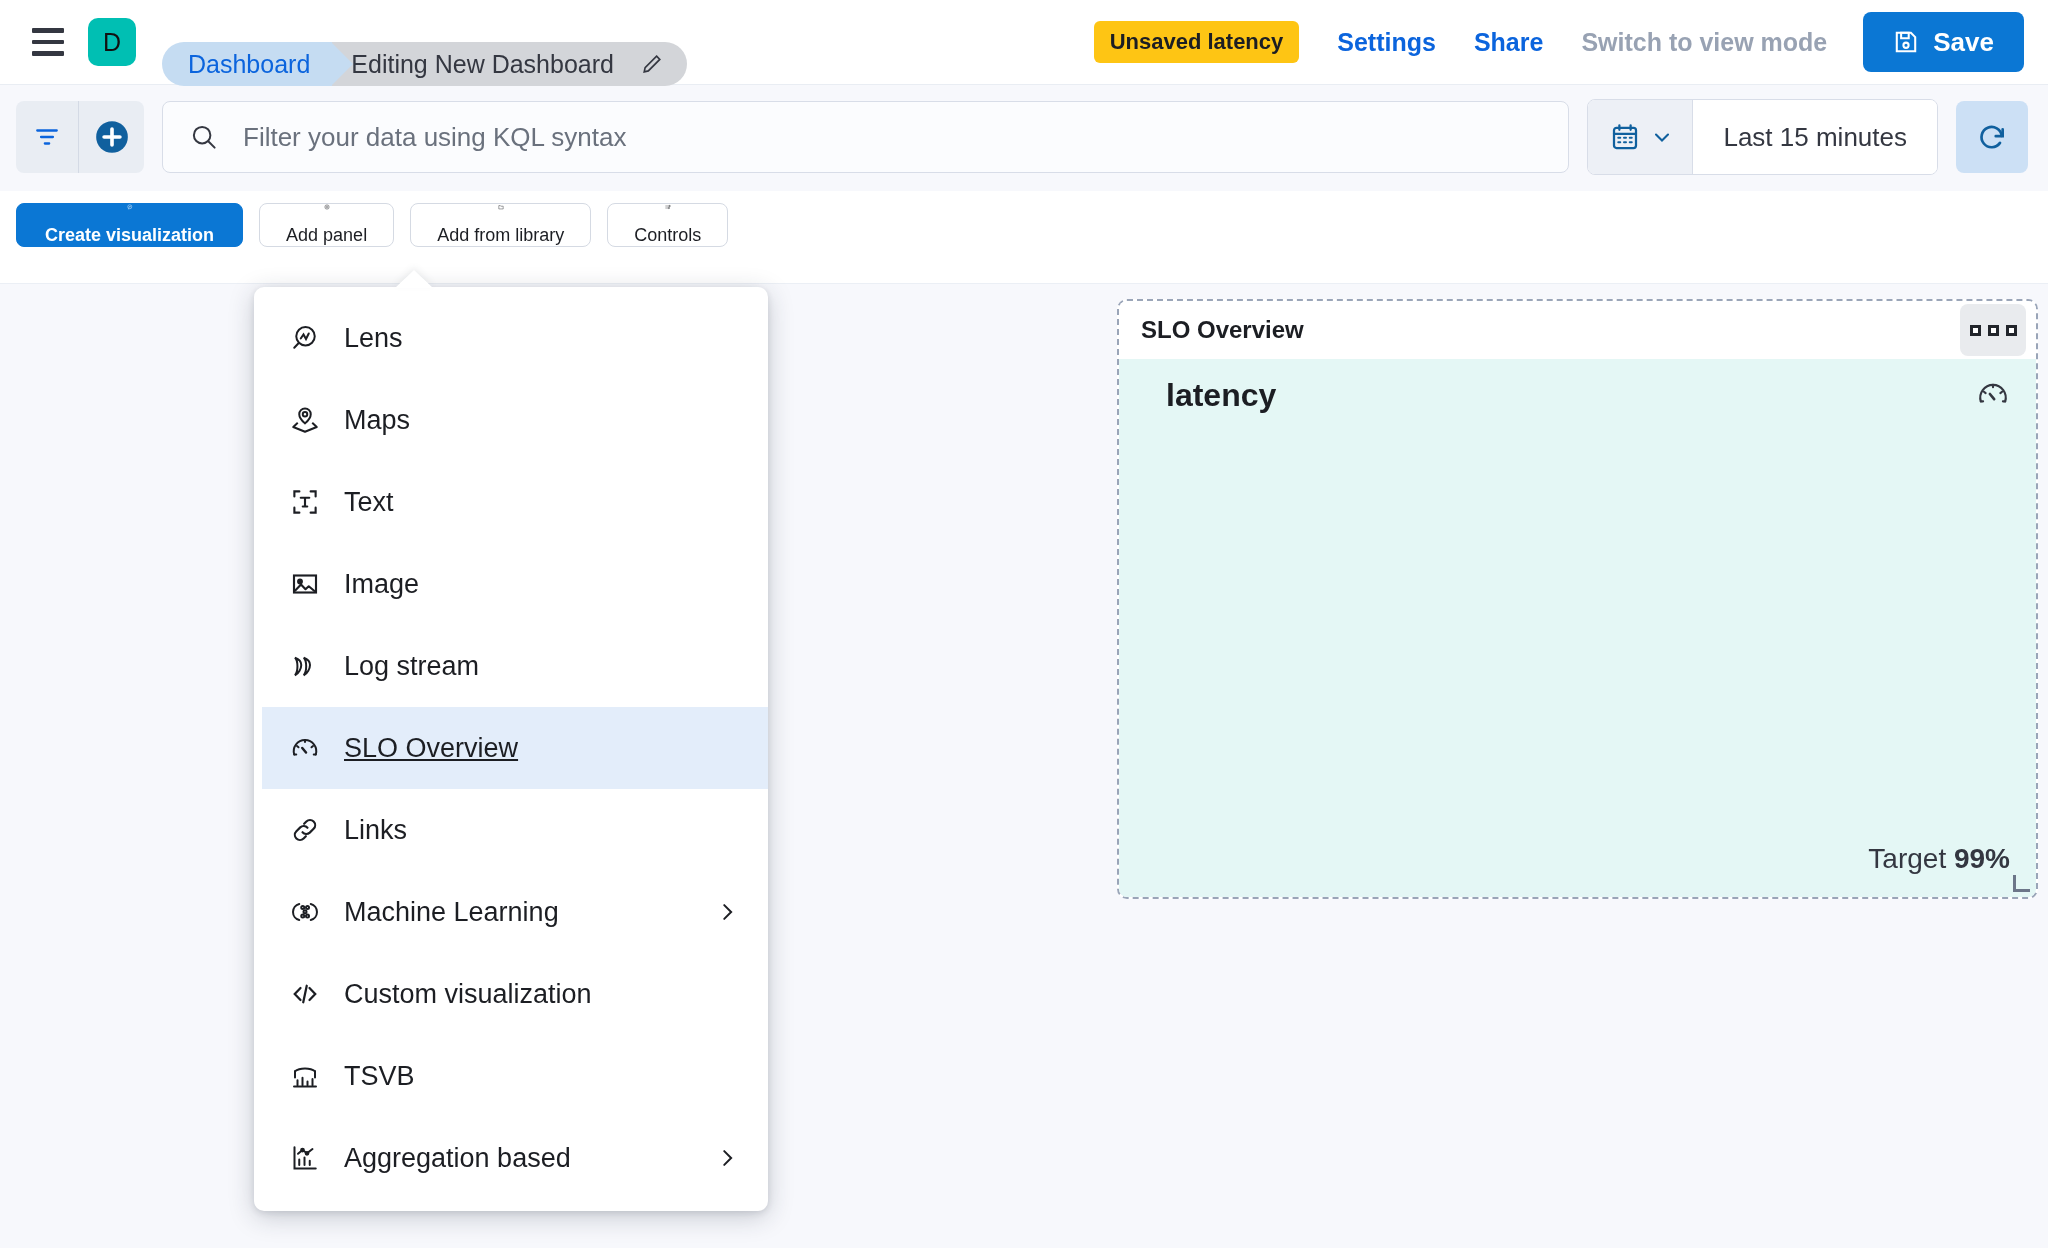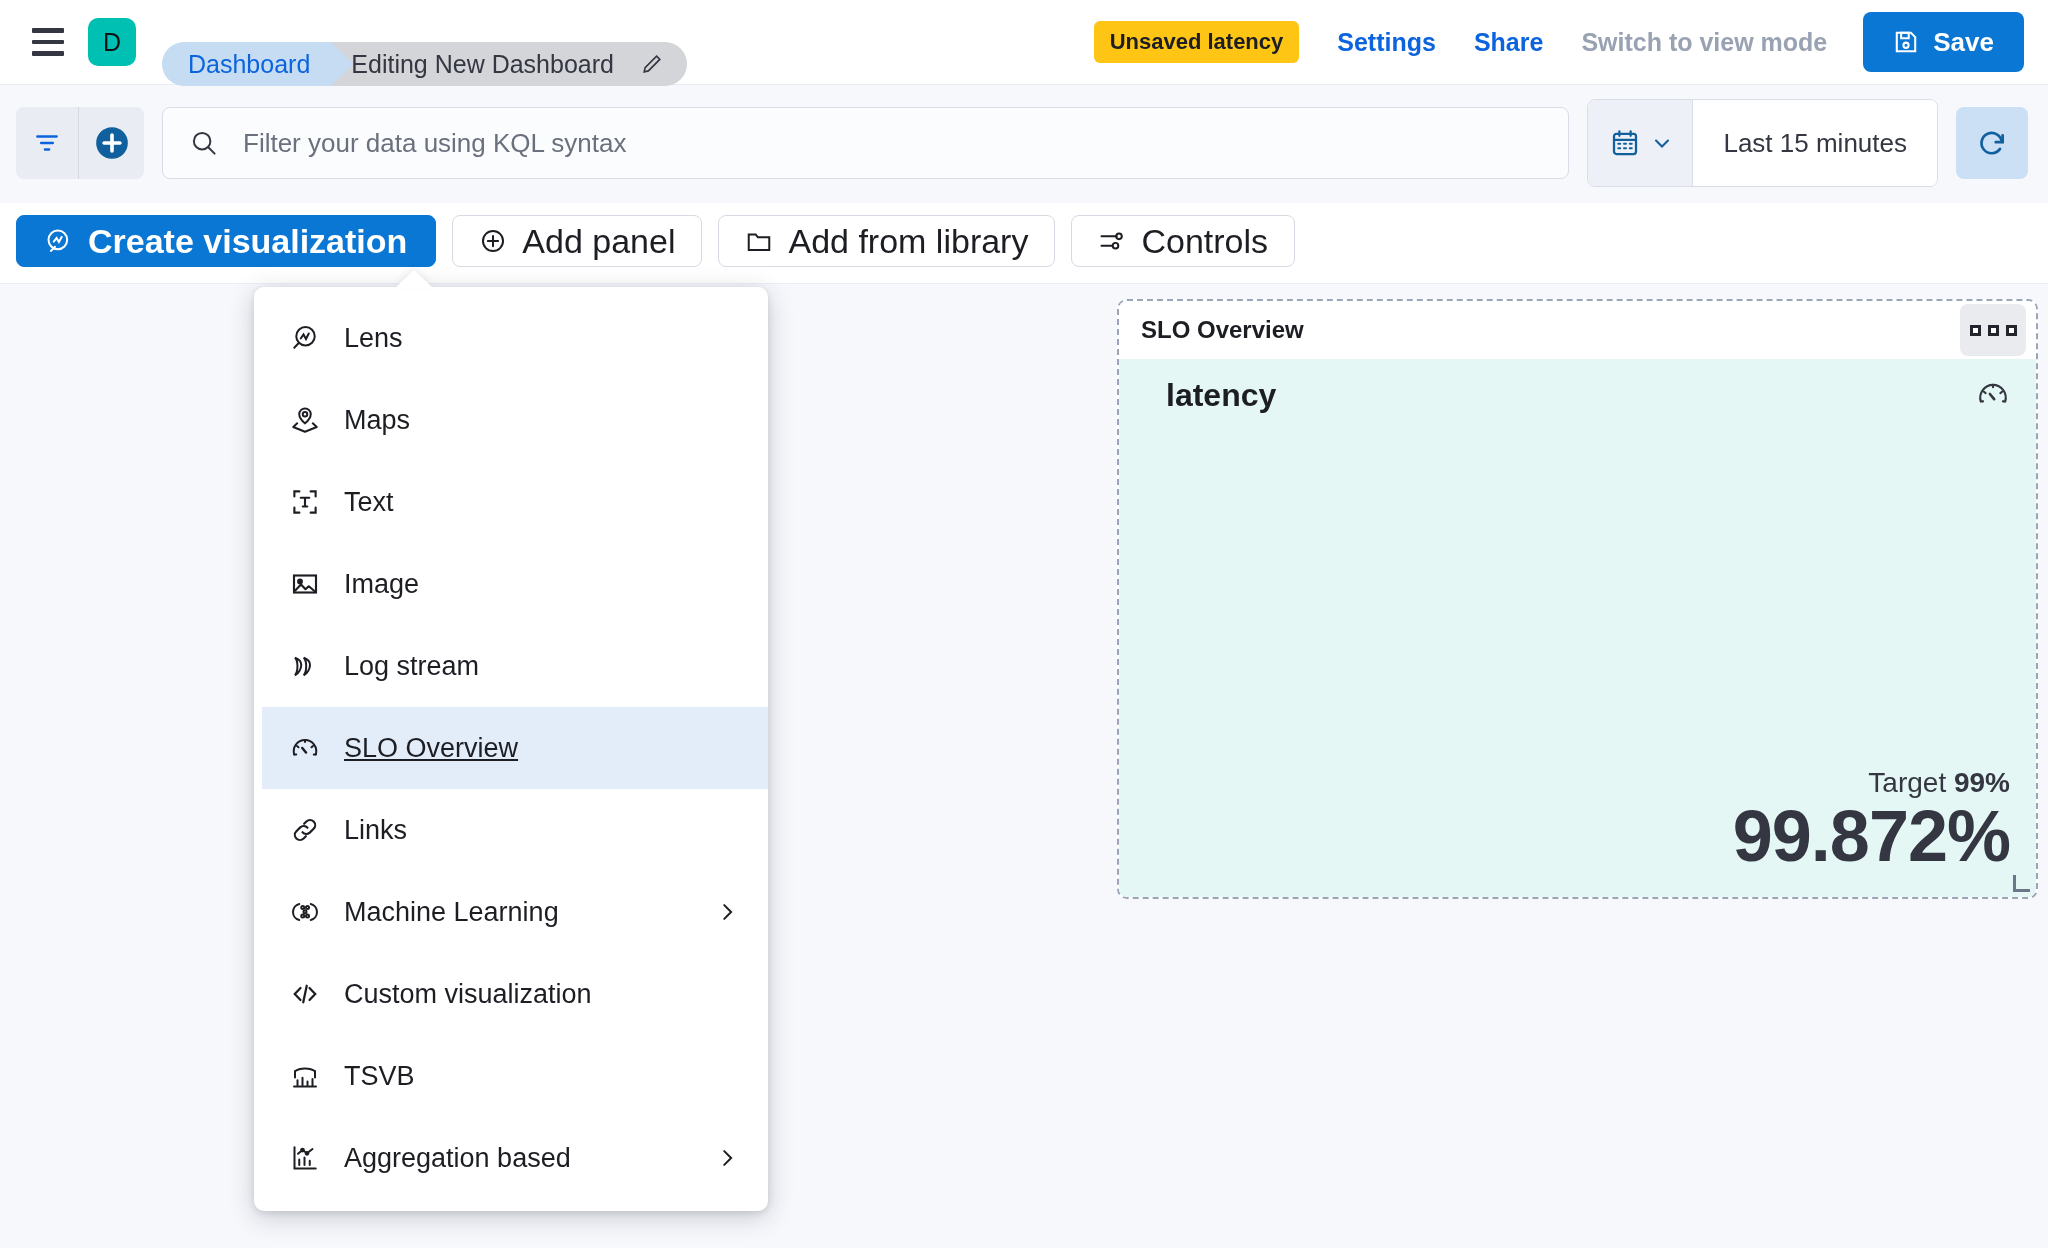--- a/index.html
+++ b/index.html
@@ -143,21 +143,21 @@
     border: 1px solid #D8DDE8;
     border-radius: 8px;
     display: flex; align-items: center;
     padding: 0 26px;
     gap: 24px;
     cursor: text;
   }
   .kql-placeholder { color: #6A717D; font-size: 26px; }
   .date-group {
     display: flex; align-items: stretch;
-    height: 88px;
+    height: 76px;
     border: 1px solid #D8DDE8;
     border-radius: 8px;
     overflow: hidden;
     background: #fff;
   }
   .date-icon-part {
     background: #EDF0F6;
     display: flex; align-items: center; gap: 10px;
     padding: 0 18px 0 22px;
     border-right: 1px solid #D8DDE8;
@@ -180,31 +180,32 @@
   }
 
   
   .toolbar {
     background: #fff;
     padding: 12px 16px 16px 16px;
     display: flex; align-items: center; gap: 16px;
     position: relative; z-index: 30;
   }
   .tb-btn {
-    height: 52px;
+    height: 44px;
     border-radius: 8px;
     display: flex; align-items: center; gap: 15px;
     padding: 0 26px;
-    font-size: 34px;
+    font-size: 18px;
     font-family: "Liberation Sans", sans-serif;
     background: #fff;
     border: 1px solid #D5DAE3;
     color: #1C1E23;
     cursor: pointer;
     white-space: nowrap;
+    flex-direction: column;
   }
   .tb-btn.primary {
     background: #0B77D4; color: #fff; border-color: #0B77D4;
     font-weight: bold; padding: 0 28px;
   }
 
   
   .canvas {
     position: absolute;
     top: 283px; left: 0; right: 0; bottom: 0;
@@ -549,18 +550,17 @@
         <path d="M3.4 17.2h1.6M19 17.2h1.6M5.6 10.4l1.2 1M18.4 10.4l-1.2 1M12 5.6v1.6" stroke-linecap="round"></path>
         <path d="M12.8 15.6l-3-3.6" stroke-linecap="round" stroke-width="1.9"></path>
       </svg>
     </div>
 
     <div class="slo-body-bottom">
       <div class="slo-target">
         <span>Target</span>
         <b>99%</b>
       </div>
-      <div class="slo-value">99.872%</div>
     </div>
   </div>
 
   <div class="resize-handle"></div>
 </div>
 
 </body></html>

